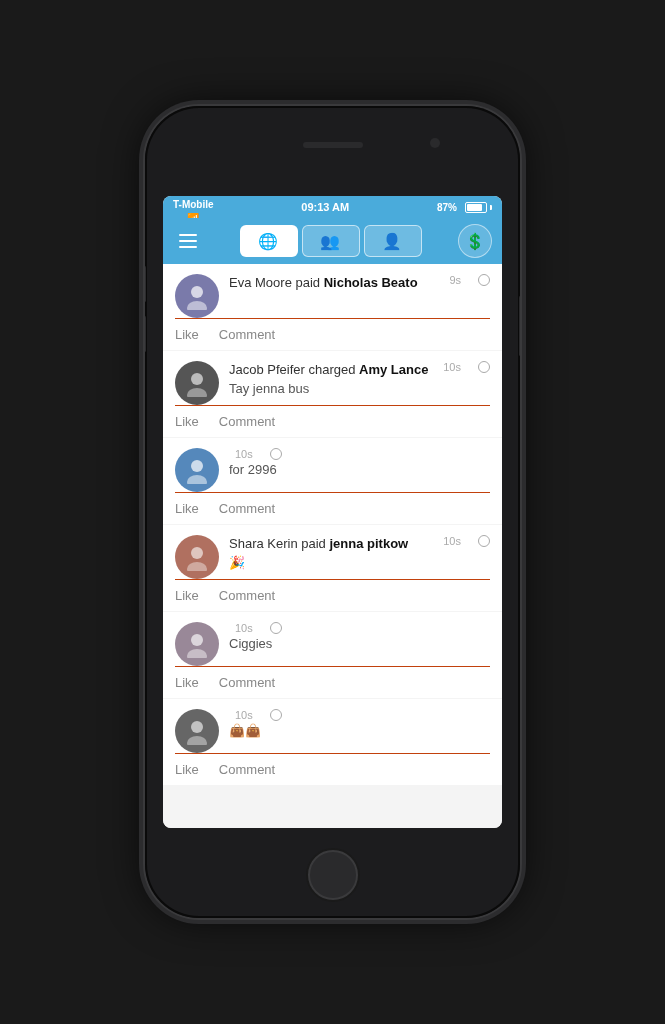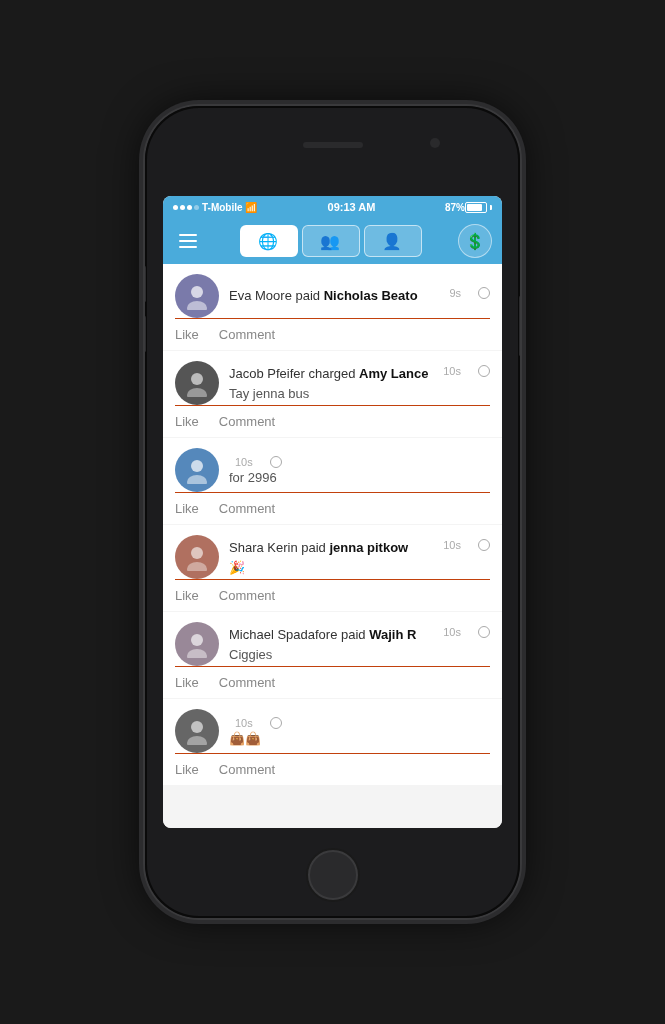--- a/index.html
+++ b/index.html
@@ -46,37 +46,38 @@
       height: 22px;
       flex-shrink: 0;
     }
     .status-left {
       display: flex;
       align-items: center;
       gap: 3px;
       font-size: 10px;
       color: white;
       font-weight: 600;
+      flex-direction: column;
     }
     .status-dots {
       display: flex; gap: 2px; align-items: flex-end;
     }
     .dot {
       width: 5px; height: 5px; border-radius: 50%; background: white;
     }
     .dot.dim { background: rgba(255,255,255,0.4); }
     .status-center {
       font-size: 11px;
       color: white;
       font-weight: 700;
     }
     .status-right {
       display: flex;
       align-items: center;
-      gap: 0;
+      gap: 8px;
       font-size: 10px;
       color: white;
       font-weight: 600;
     }
     .battery {
       display: flex; align-items: center; gap: 2px;
     }
     .battery-bar {
       width: 22px; height: 11px;
       border: 1.5px solid white; border-radius: 2px; position: relative;
@@ -139,21 +140,21 @@
       overflow-y: auto;
       background: #f4f4f4;
     }
     .feed-item {
       background: white;
       margin-bottom: 1px;
       padding: 10px 12px 0 12px;
     }
     .feed-item-top {
       display: flex;
-      align-items: center;
+      align-items: flex-start;
       gap: 10px;
     }
     .avatar {
       width: 44px; height: 44px;
       border-radius: 50%;
       flex-shrink: 0;
       overflow: hidden;
       background: #888;
       display: flex; align-items: center; justify-content: center;
       font-size: 18px;
@@ -423,23 +424,20 @@
       <div class="feed-item">
         <div class="feed-item-top">
           <div class="avatar mauve">
             <svg width="28" height="28" viewBox="0 0 28 28">
                 <circle cx="14" cy="10" r="6" fill="rgba(255,255,255,0.65)"></circle>
                 <ellipse cx="14" cy="26" rx="10" ry="7" fill="rgba(255,255,255,0.45)"></ellipse>
               </svg>
           </div>
           <div class="feed-content">
             <div class="feed-header">
-              <div class="feed-title">
-                <span>Michael Spadafore paid </span><strong>Wajih R</strong>
-              </div>
               <div class="feed-time">
                 <span>10s</span>
                 <div class="refresh-icon"></div>
               </div>
             </div>
             <div class="feed-sub">Ciggies</div>
           </div>
         </div>
         <div class="feed-actions">
           <button class="action-btn">Like</button>

